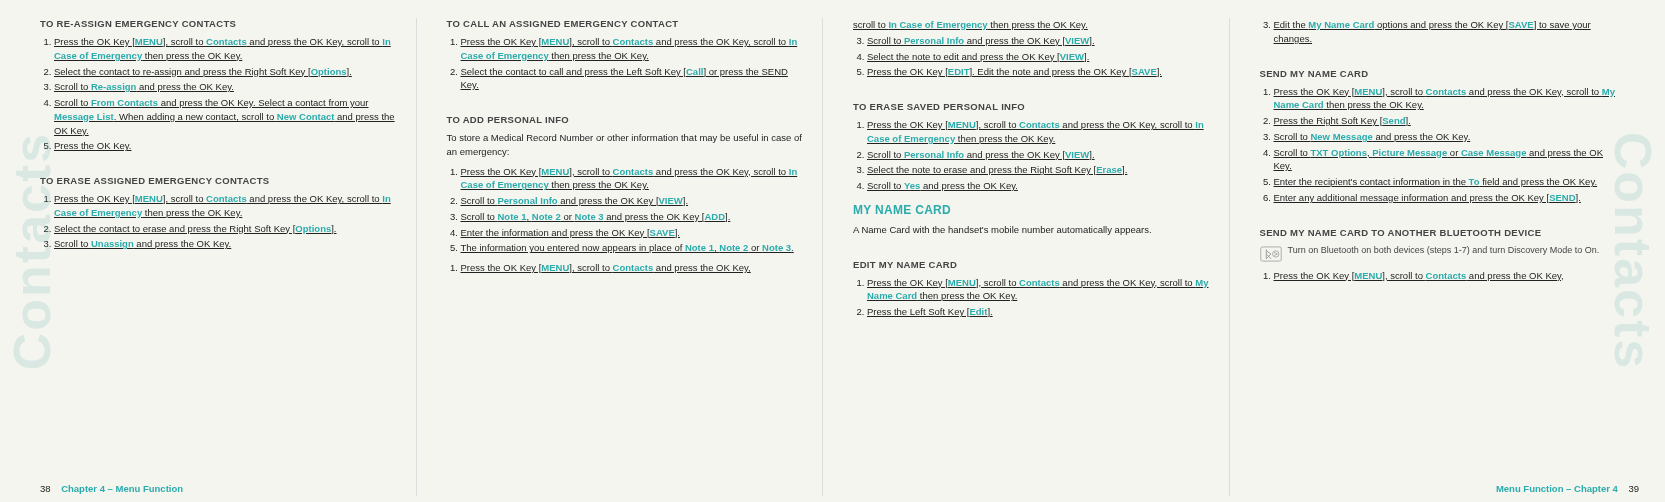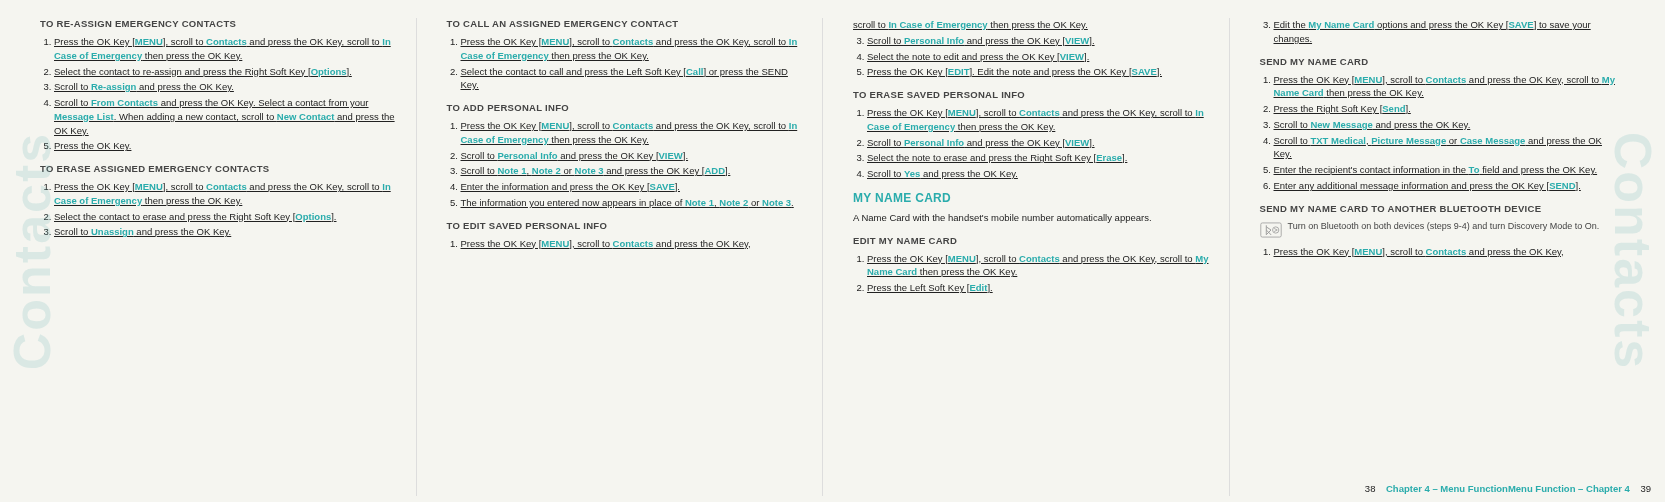--- a/index.html
+++ b/index.html
@@ -63,21 +63,21 @@
       padding-left: 0;
     }
 
     .section-title {
       font-size: 9.5px;
       font-weight: bold;
       color: #444;
       text-transform: uppercase;
       letter-spacing: 0.3px;
       margin-bottom: 6px;
-      margin-top: 10px;
+      margin-top: 22px;
     }
     .section-title:first-child {
       margin-top: 0;
     }
 
     .section-title-teal {
       font-size: 12px;
       font-weight: bold;
       color: #2aacac;
       text-transform: uppercase;
@@ -109,23 +109,23 @@
       color: #2aacac;
       font-weight: bold;
     }
     .link-bracket {
       color: #2aacac;
       font-weight: bold;
     }
 
     .page-footer {
       display: flex;
-      justify-content: flex-end;
+      justify-content: space-between;
       align-items: flex-end;
-      padding: 0 14px 8px 40px;
+      padding: 0 26px 8px 40px;
       position: absolute;
       bottom: 0;
       left: 0;
       right: 0;
     }
 
     .footer-left {
       font-size: 9.5px;
       color: #222;
     }
@@ -189,28 +189,28 @@
       </ol>
     </div>
 
     <div class="column">
       <div class="section-title">TO CALL AN ASSIGNED EMERGENCY CONTACT</div>
       <ol>
         <li>Press the OK Key [<span class="link-teal">MENU</span>], scroll to <span class="link-teal">Contacts</span> and press the OK Key, scroll to <span class="link-teal">In Case of Emergency</span> then press the OK Key.</li>
         <li>Select the contact to call and press the Left Soft Key [<span class="link-bracket">Call</span>] or press the SEND Key.</li>
       </ol>
       <div class="section-title">TO ADD PERSONAL INFO</div>
+      <p class="body-text">To store a Medical Record Number or other information that may be useful in case of an emergency:</p>
       <ol>
         <li>Press the OK Key [<span class="link-teal">MENU</span>], scroll to <span class="link-teal">Contacts</span> and press the OK Key, scroll to <span class="link-teal">In Case of Emergency</span> then press the OK Key.</li>
         <li>Scroll to <span class="link-teal">Personal Info</span> and press the OK Key [<span class="link-bracket">VIEW</span>].</li>
         <li>Scroll to <span class="link-teal">Note 1</span>, <span class="link-teal">Note 2</span> or <span class="link-teal">Note 3</span> and press the OK Key [<span class="link-bracket">ADD</span>].</li>
         <li>Enter the information and press the OK Key [<span class="link-bracket">SAVE</span>].</li>
         <li>The information you entered now appears in place of <span class="link-teal">Note 1</span>, <span class="link-teal">Note 2</span> or <span class="link-teal">Note 3</span>.</li>
       </ol>
-      <div class="section-title">TO EDIT SAVED PERSONAL INFO</div>
       <ol>
         <li>Press the OK Key [<span class="link-teal">MENU</span>], scroll to <span class="link-teal">Contacts</span> and press the OK Key,</li>
       </ol>
     </div>
 
     <div class="column">
       <ol start="2" style="padding-left:14px; margin-bottom:4px;">
         <li style="list-style:none; margin-left:-14px; padding-left:0; font-size:9.5px; line-height:1.45;">scroll to <span class="link-teal">In Case of Emergency</span> then press the OK Key.</li>
         <li>Scroll to <span class="link-teal">Personal Info</span> and press the OK Key [<span class="link-bracket">VIEW</span>].</li>
         <li>Select the note to edit and press the OK Key [<span class="link-bracket">VIEW</span>].</li>
@@ -234,34 +234,34 @@
 
     <div class="column">
       <ol start="3" style="padding-left:14px; margin-bottom:0;">
         <li>Edit the <span class="link-teal">My Name Card</span> options and press the OK Key [<span class="link-bracket">SAVE</span>] to save your changes.</li>
       </ol>
       <div class="section-title">SEND MY NAME CARD</div>
       <ol>
         <li>Press the OK Key [<span class="link-teal">MENU</span>], scroll to <span class="link-teal">Contacts</span> and press the OK Key, scroll to <span class="link-teal">My Name Card</span> then press the OK Key.</li>
         <li>Press the Right Soft Key [<span class="link-bracket">Send</span>].</li>
         <li>Scroll to <span class="link-teal">New Message</span> and press the OK Key.</li>
-        <li>Scroll to <span class="link-teal">TXT Medical</span>, <span class="link-teal">Picture Message</span> or <span class="link-teal">Case Message</span> and press the OK Key.</li>
+        <li>Scroll to <span class="link-teal">TXT Options</span>, <span class="link-teal">Picture Message</span> or <span class="link-teal">Case Message</span> and press the OK Key.</li>
         <li>Enter the recipient's contact information in the <span class="link-teal">To</span> field and press the OK Key.</li>
         <li>Enter any additional message information and press the OK Key [<span class="link-bracket">SEND</span>].</li>
       </ol>
       <div class="section-title">SEND MY NAME CARD TO ANOTHER BLUETOOTH DEVICE</div>
       <div class="note-box">
         <svg class="note-icon" viewBox="0 0 28 20" fill="none" xmlns="http://www.w3.org/2000/svg">
           <rect x="1" y="1" width="26" height="18" rx="2" stroke="#999" stroke-width="1" fill="none"></rect>
           <path d="M8 4 L8 16 L14 10 L8 6" stroke="#999" stroke-width="1.2" fill="none"></path>
           <path d="M8 10 L14 16" stroke="#999" stroke-width="1.2"></path>
           <circle cx="20" cy="10" r="4" stroke="#999" stroke-width="1" fill="none"></circle>
           <path d="M18 8 L22 10 L18 12" stroke="#999" stroke-width="1" fill="none"></path>
         </svg>
-        <p class="note-text">Turn on Bluetooth on both devices (steps 9-4) and turn Discovery Mode to On.</p>
+        <p class="note-text">Turn on Bluetooth on both devices (steps 1-7) and turn Discovery Mode to On.</p>
       </div>
       <ol>
         <li>Press the OK Key [<span class="link-teal">MENU</span>], scroll to <span class="link-teal">Contacts</span> and press the OK Key,</li>
       </ol>
     </div>
 
   </div>
 
   <div class="page-footer">
     <div class="footer-left">

